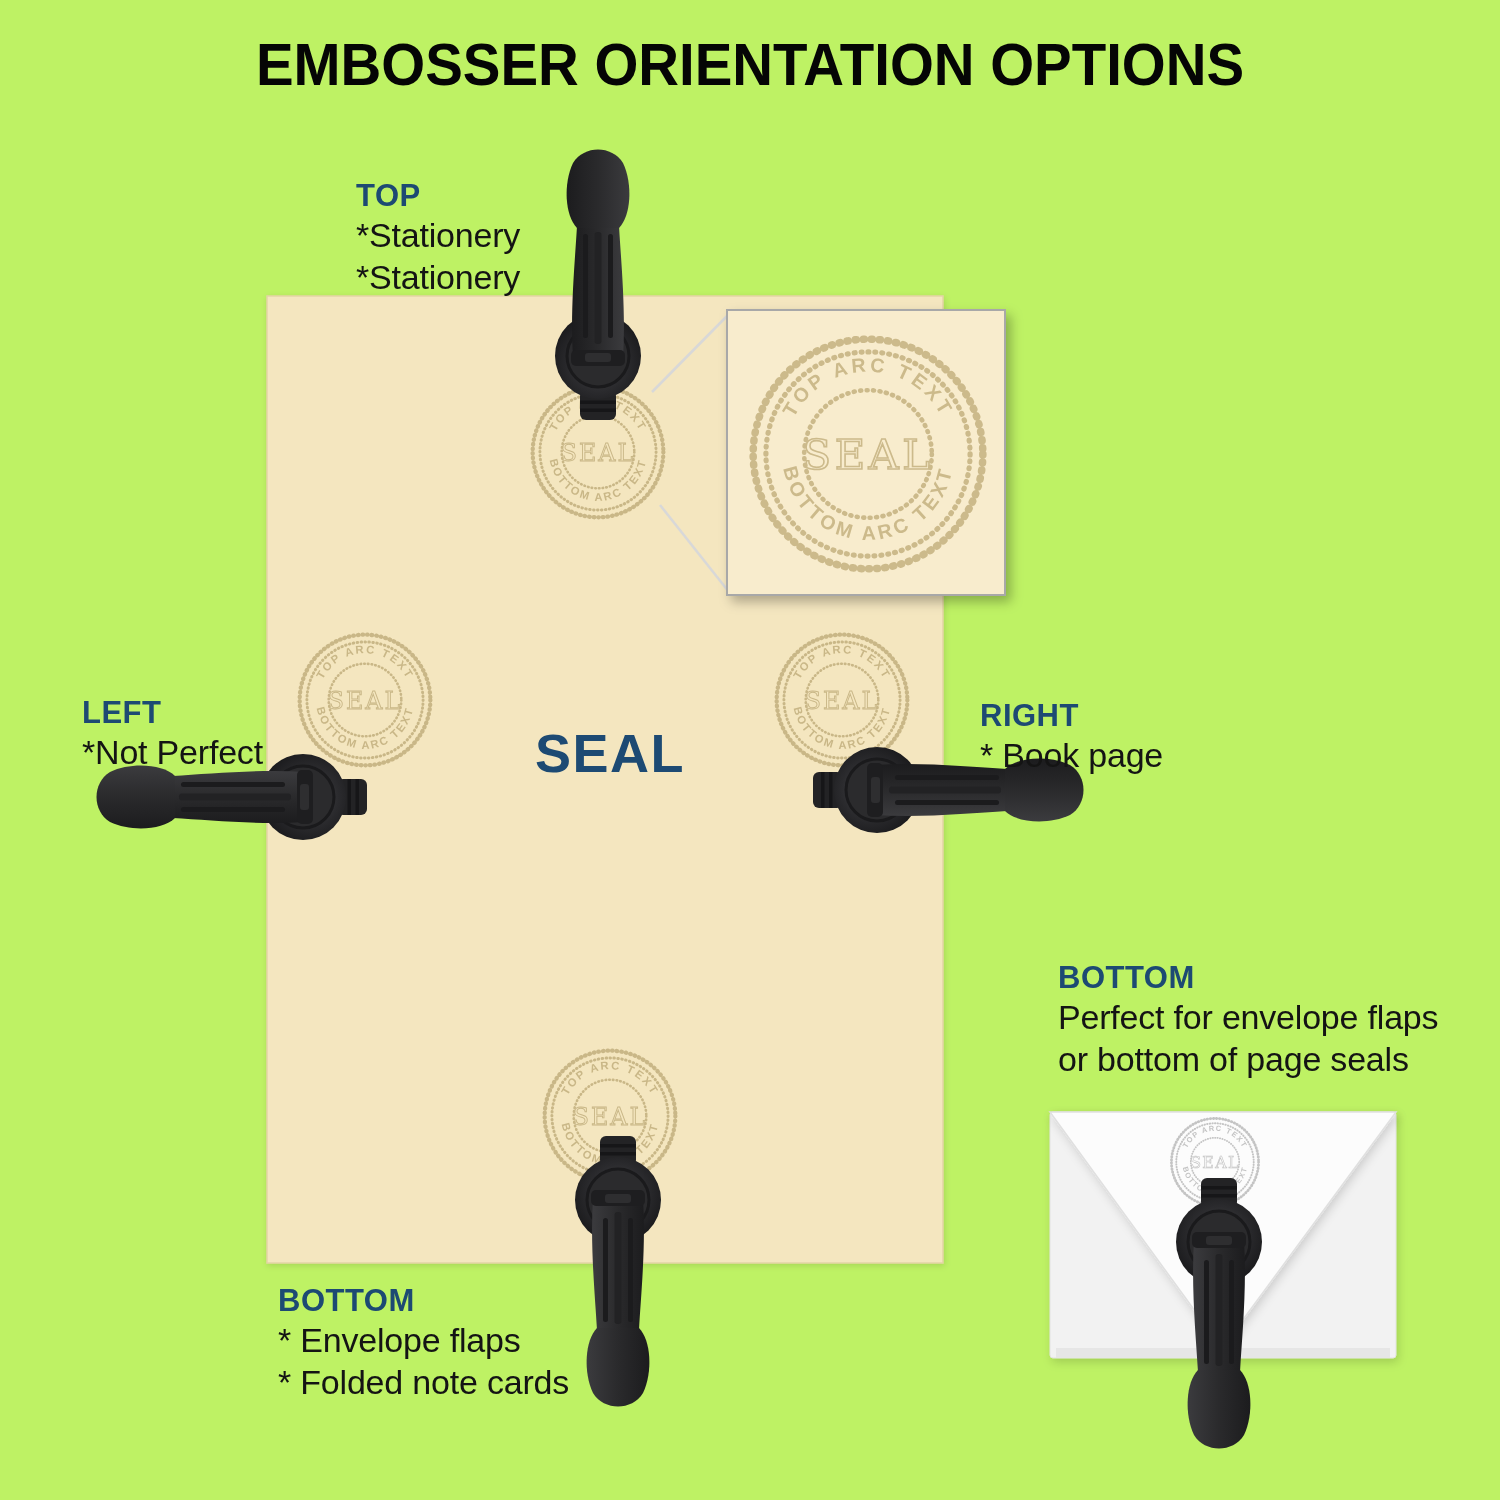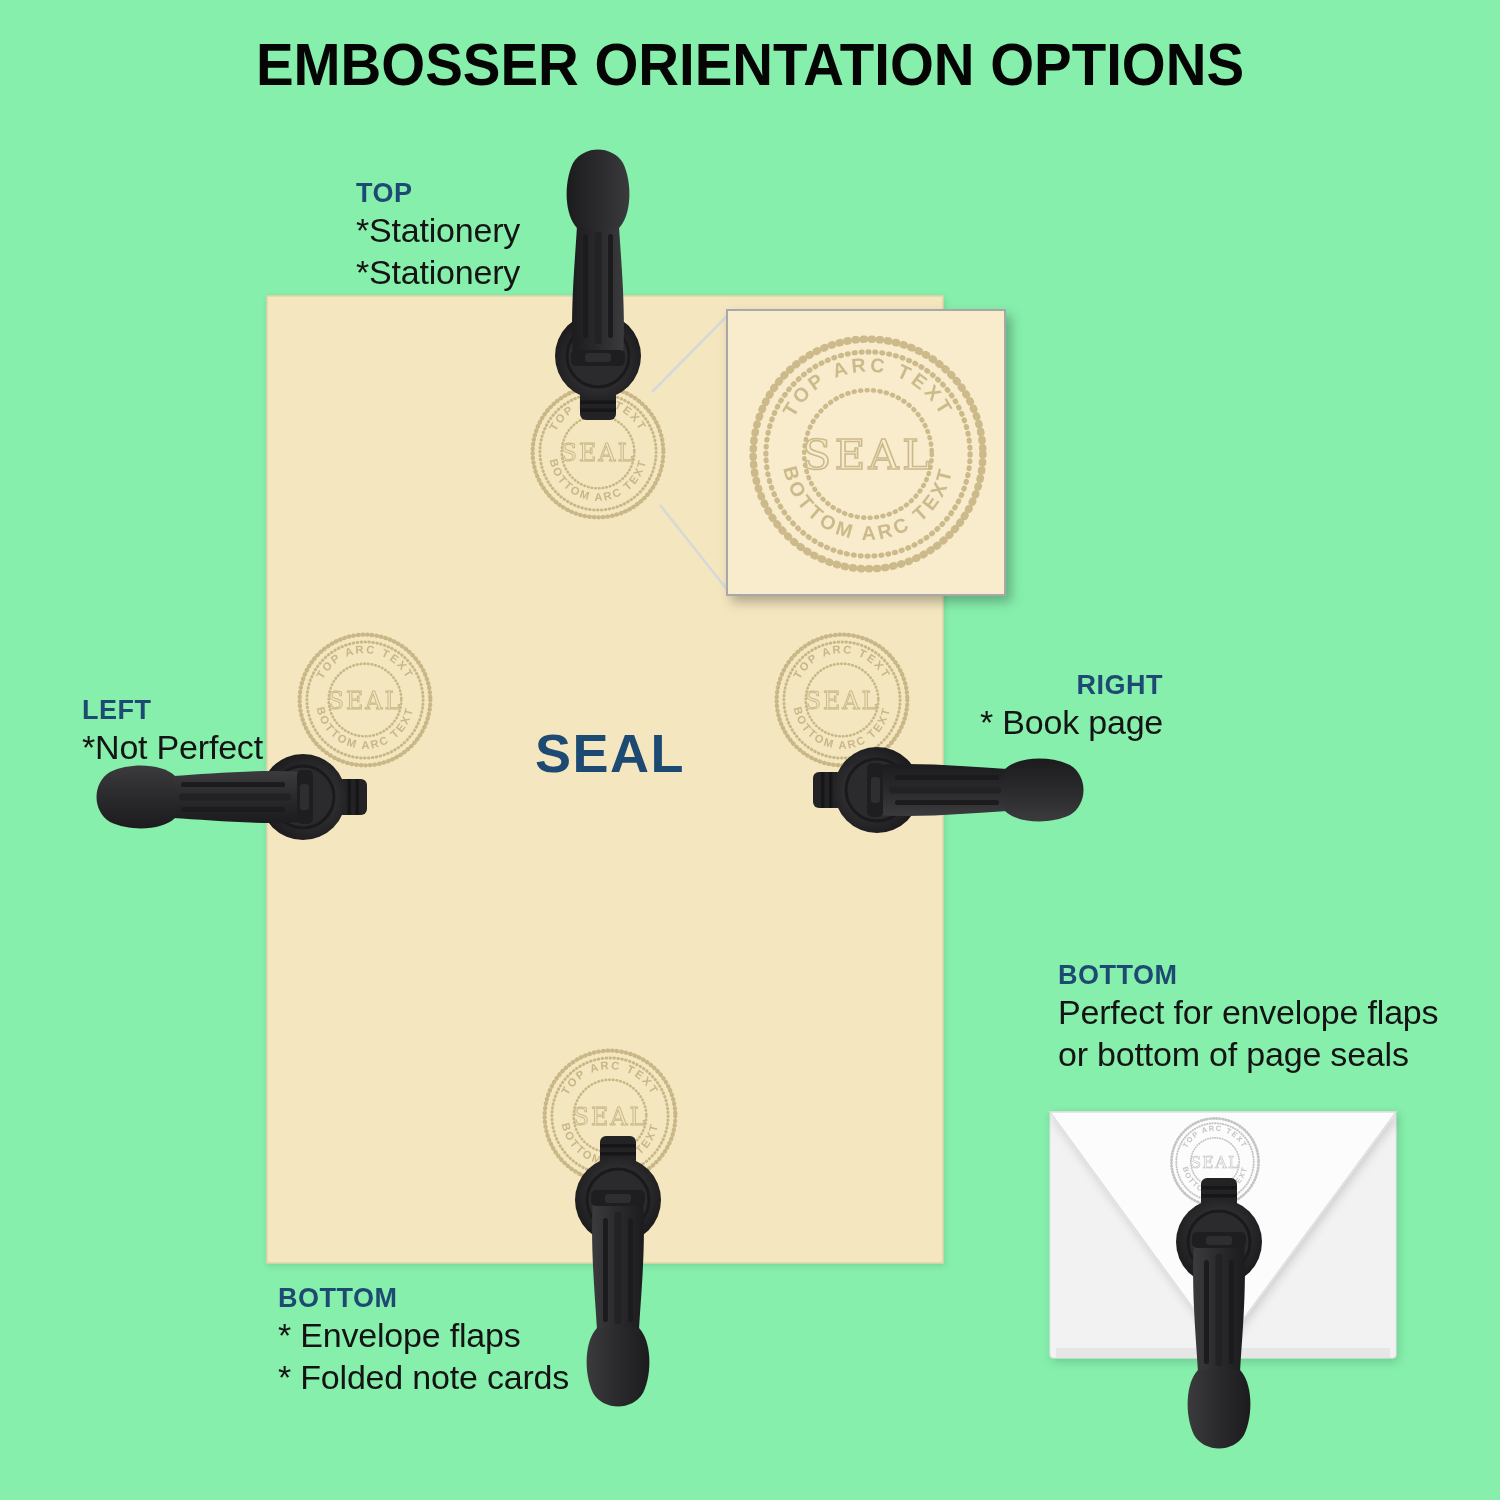--- a/index.html
+++ b/index.html
@@ -1,27 +1,27 @@
 <!DOCTYPE html>
 <html><head>
 <meta charset="utf-8">
 <style>
   html,body{margin:0;padding:0;background:#ffffff;}
   .canvas{
-    position:relative;width:1500px;height:1500px;background:#86efac;overflow:hidden;
+    position:relative;width:1500px;height:1500px;background:#bef264;overflow:hidden;
     font-family:"Liberation Sans",sans-serif;
   }
   .art{position:absolute;left:0;top:0;width:1500px;height:1500px;}
   .overlay{position:absolute;white-space:nowrap;}
   .title{
     left:0;top:30px;width:1500px;text-align:center;
     font-size:60px;font-weight:800;letter-spacing:0px;color:#050505;
     transform:scaleX(0.94);transform-origin:50% 50%;
   }
-  .lbl-head{font-size:27px;font-weight:800;color:#1d4a73;letter-spacing:.5px;line-height:1.15;}
+  .lbl-head{font-size:31px;font-weight:800;color:#1d4a73;letter-spacing:.5px;line-height:1.15;}
   .lbl-item{font-size:34px;font-weight:400;color:#141414;line-height:1.24;letter-spacing:-.2px;}
   .center-text{
     left:300px;top:722px;width:620px;text-align:center;
     font-size:54px;font-weight:800;color:#1d4a73;letter-spacing:1.5px;line-height:1.17;
   }
   
   .dotring{fill:none;stroke:currentColor;stroke-linecap:round;}
   .arc{font-family:"Liberation Sans",sans-serif;font-size:17px;font-weight:700;letter-spacing:3px;fill:currentColor;text-anchor:middle;}
   .sealword{font-family:"DejaVu Serif",serif;font-size:36px;letter-spacing:3px;text-anchor:middle;fill:none;stroke:currentColor;stroke-width:1.4px;}
 </style>
@@ -117,21 +117,21 @@
     <div class="lbl-head">TOP</div>
     <div class="lbl-item">*Stationery</div>
     <div class="lbl-item">*Stationery</div>
   </div>
 
   <div class="overlay" style="left:42px;top:695px;margin-left:40px;">
     <div class="lbl-head">LEFT</div>
     <div class="lbl-item">*Not Perfect</div>
   </div>
 
-  <div class="overlay" style="left:980px;top:670px;text-align:right;">
+  <div class="overlay" style="left:980px;top:698px;">
     <div class="lbl-head">RIGHT</div>
     <div class="lbl-item">* Book page</div>
   </div>
 
   <div class="overlay" style="left:278px;top:1283px;">
     <div class="lbl-head">BOTTOM</div>
     <div class="lbl-item">* Envelope flaps</div>
     <div class="lbl-item">* Folded note cards</div>
   </div>
 

